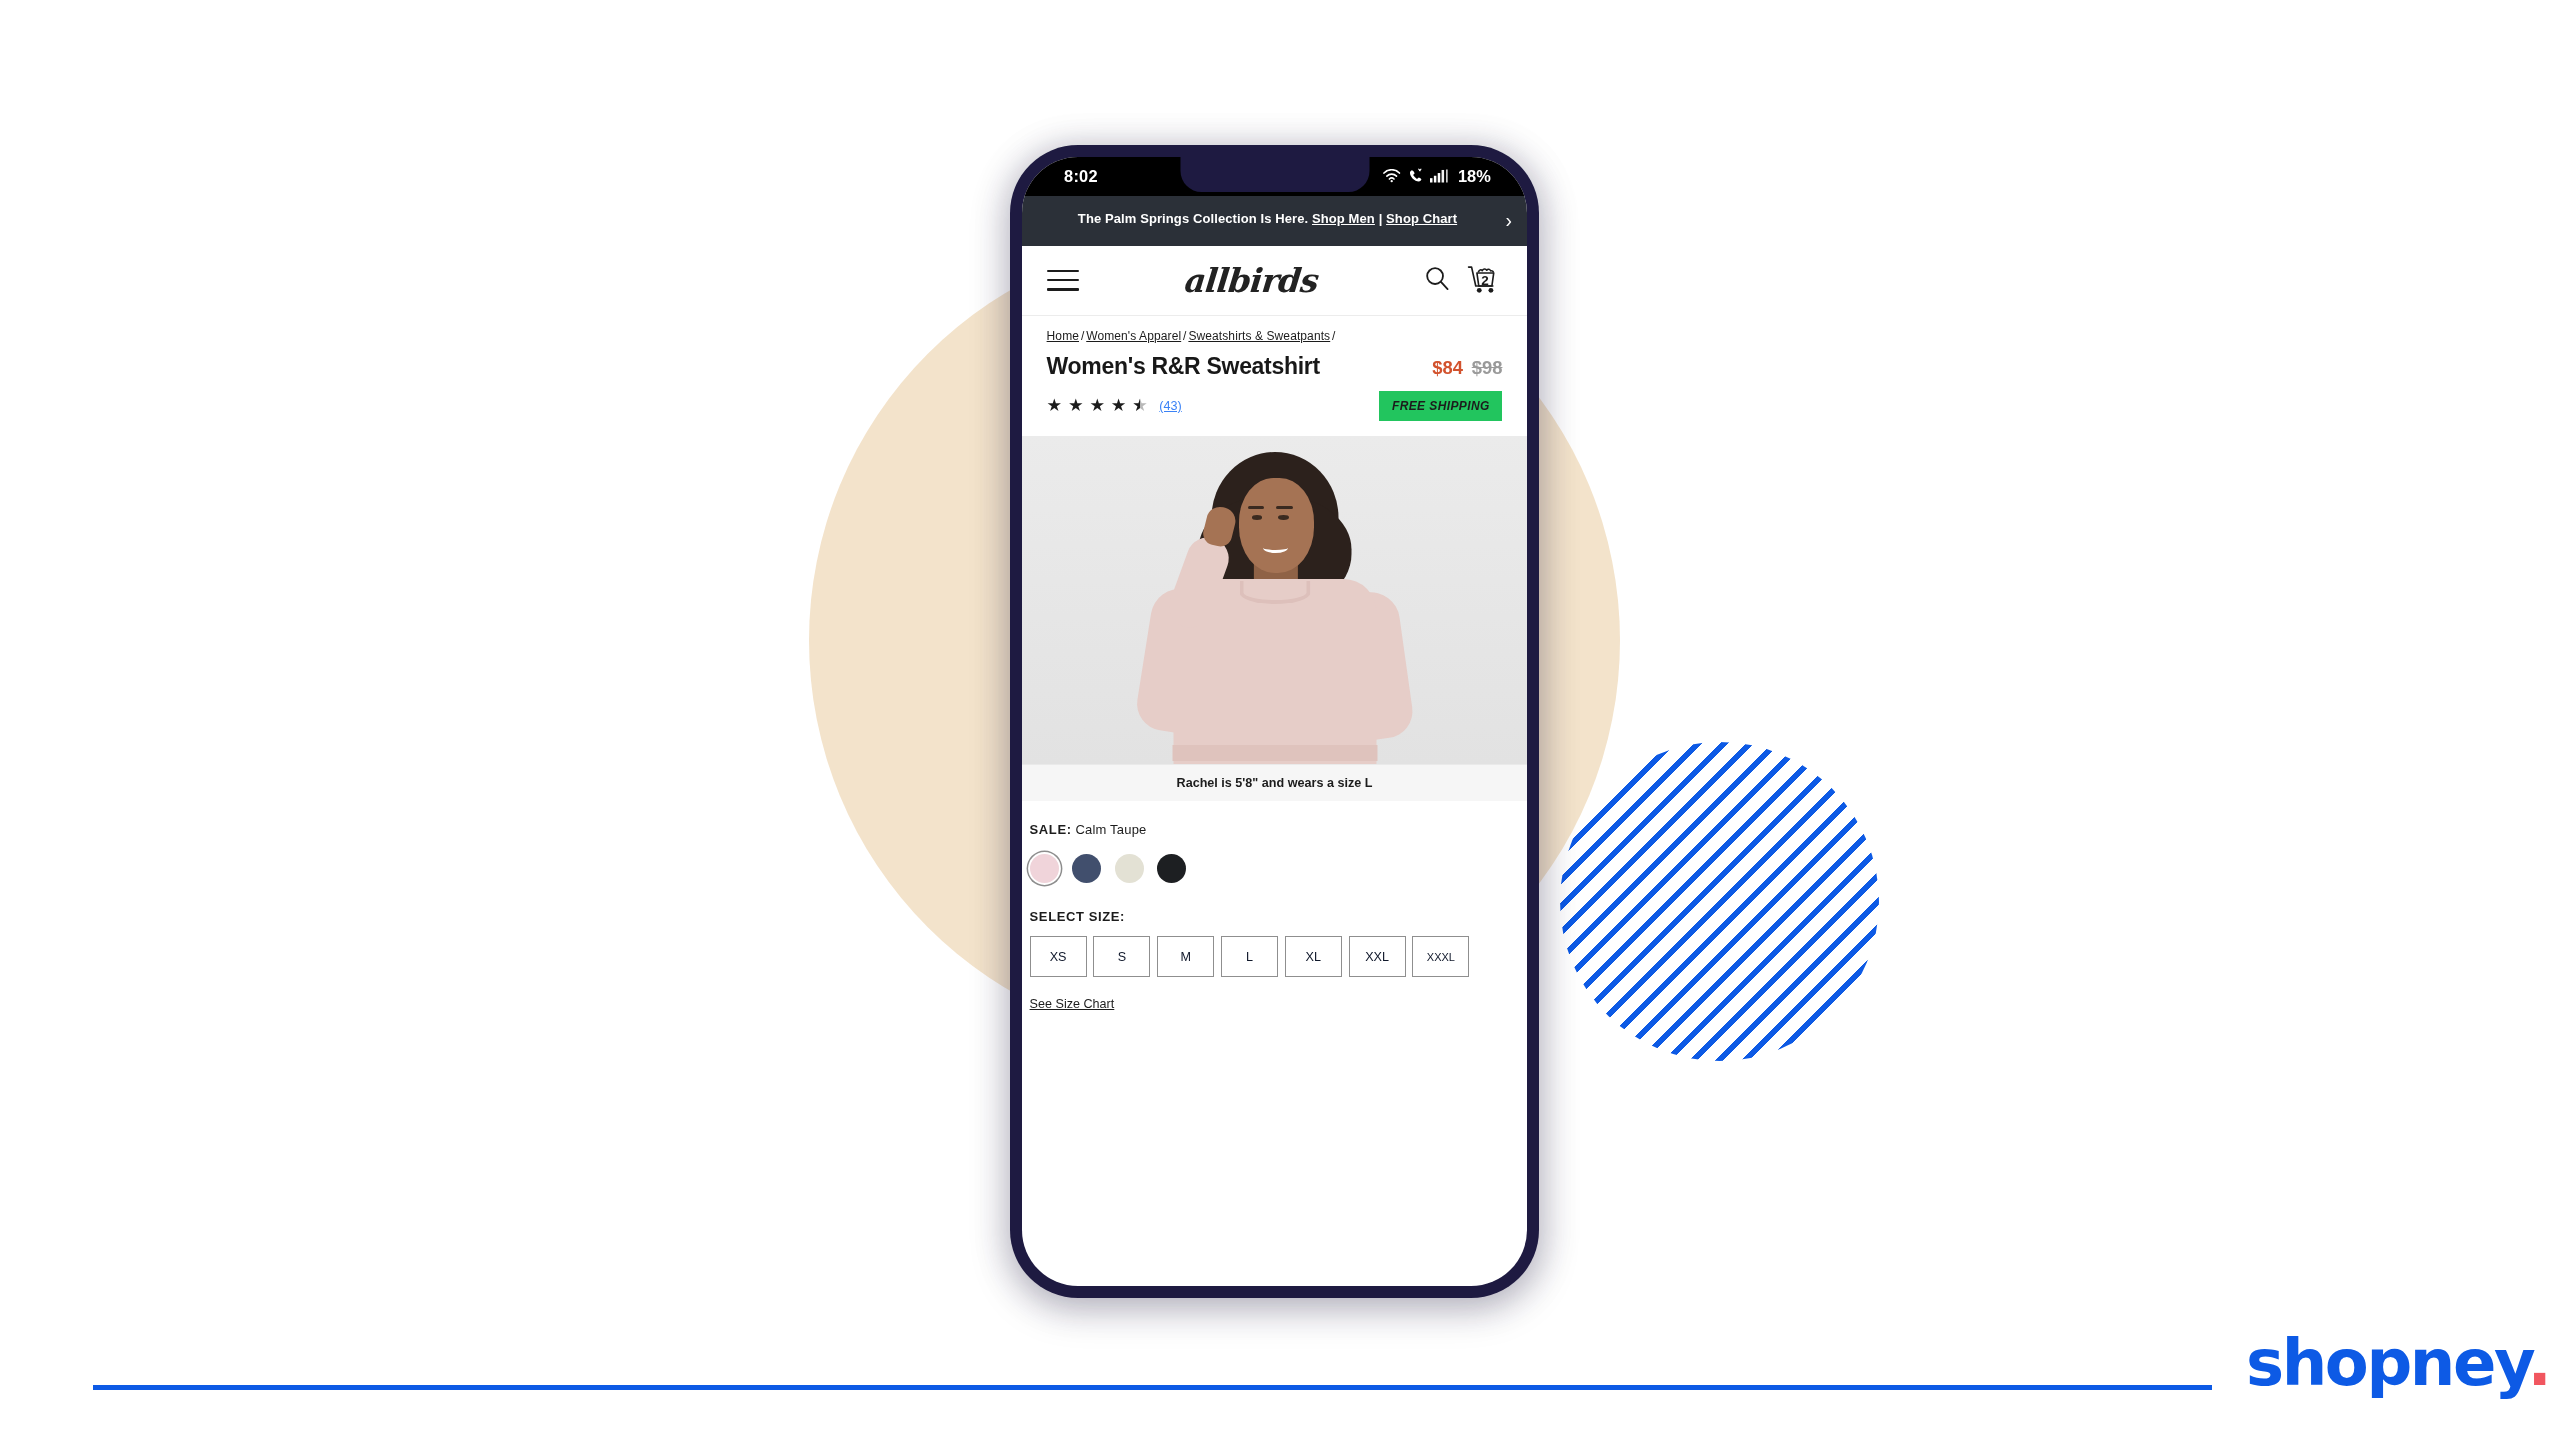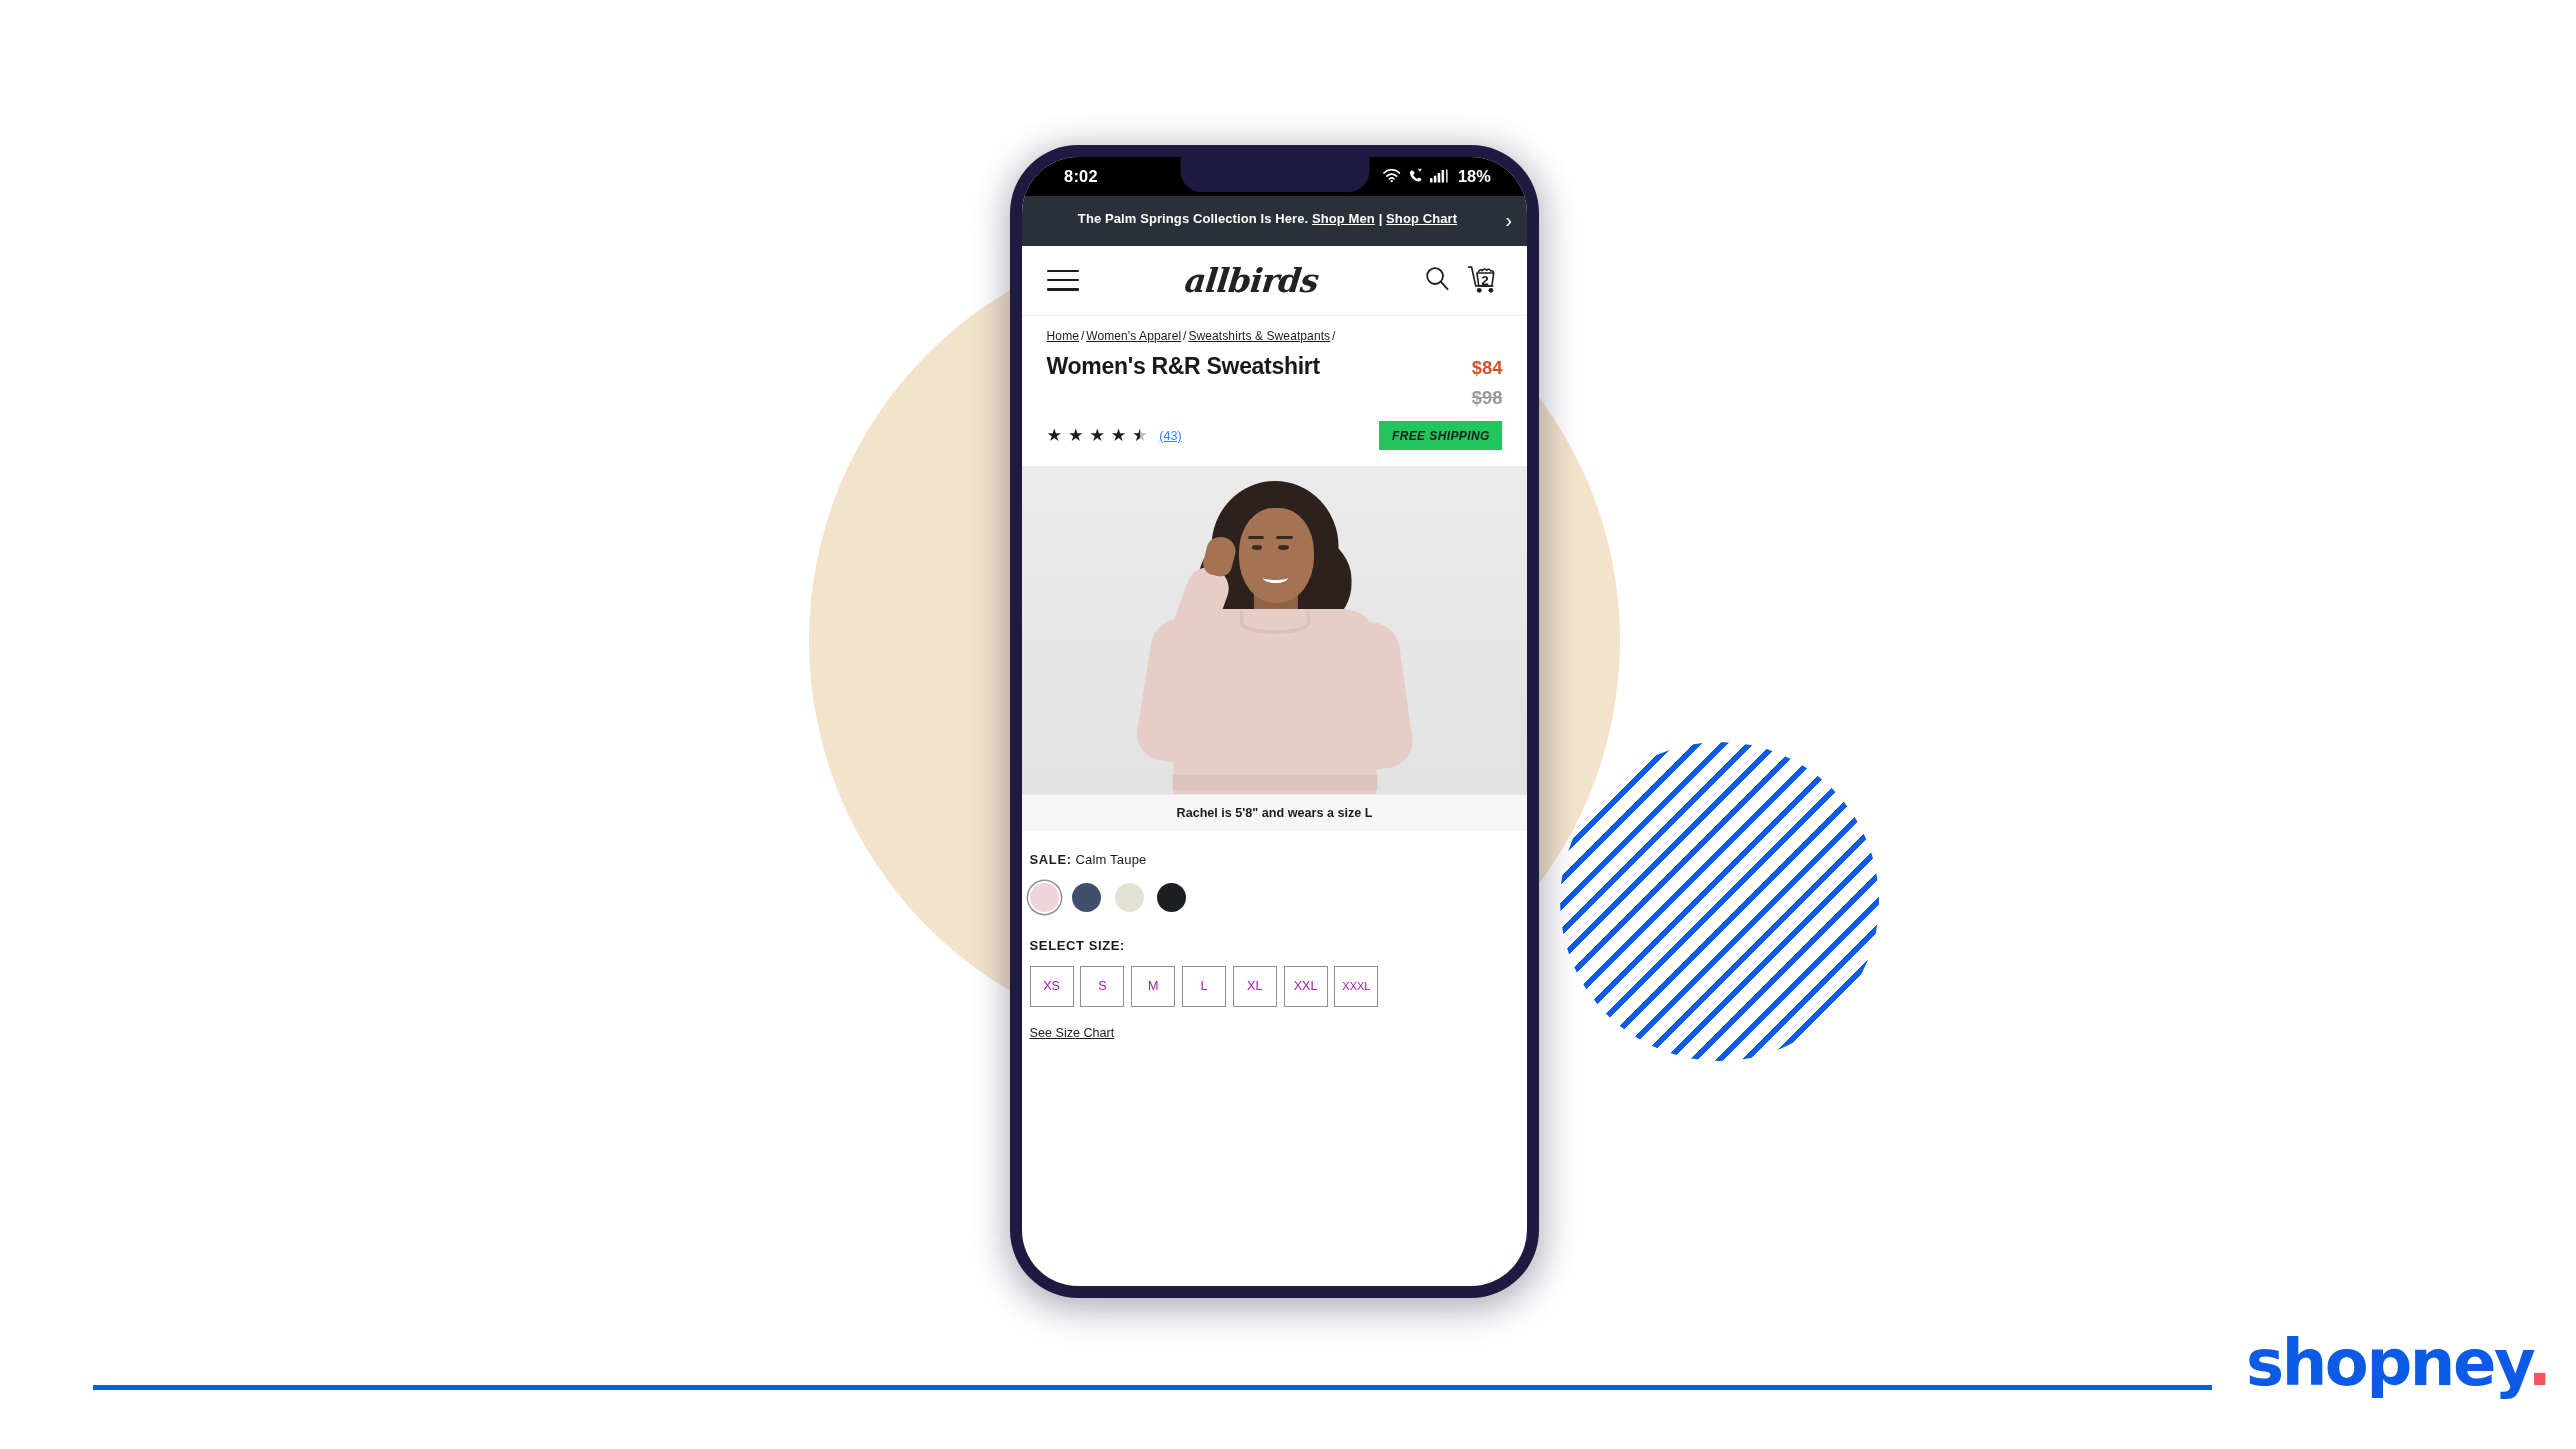--- a/index.html
+++ b/index.html
@@ -185,21 +185,21 @@
     align-items: baseline;
     justify-content: space-between;
     padding: 5.8px 25px 0;
   }
   .product-title {
     font-size: 23px;
     font-weight: 700;
     color: #181818;
     letter-spacing: -0.3px;
   }
-  .price-block { display: flex; align-items: baseline; gap: 8.7px; white-space: nowrap; flex-direction: column; }
+  .price-block { display: flex; align-items: baseline; gap: 8.7px; white-space: nowrap; }
   .price-sale { font-size: 18.4px; font-weight: 700; color: #d2522d; }
   .price-was { font-size: 18.4px; font-weight: 700; color: #9a9a9a; text-decoration: line-through; }
 
   .rating-row {
     display: flex;
     align-items: center;
     justify-content: space-between;
     padding: 11.6px 25px 15.5px;
   }
   .stars { display: flex; align-items: center; gap: 5.8px; }
@@ -394,25 +394,25 @@
 
   .size-label {
     margin-top: 26px;
     font-size: 13px;
     font-weight: 700;
     letter-spacing: 0.6px;
     color: #1c1c1c;
   }
   .sizes { display: flex; gap: 6.8px; margin-top: 12.6px; }
   .size-box {
-    width: 44px; height: 41px;
+    width: 57px; height: 41px;
     border: 1px solid #8f8f8f;
     display: flex; align-items: center; justify-content: center;
     font-size: 12.6px;
-    color: #a21caf;
+    color: #0f172a;
     background: #ffffff;
     cursor: pointer;
     text-align: center;
   }
   .size-box.xxxl { font-size: 11px; }
   .size-chart-link {
     display: inline-block;
     margin-top: 19.3px;
     font-size: 12.6px;
     color: #1c1c1c;

